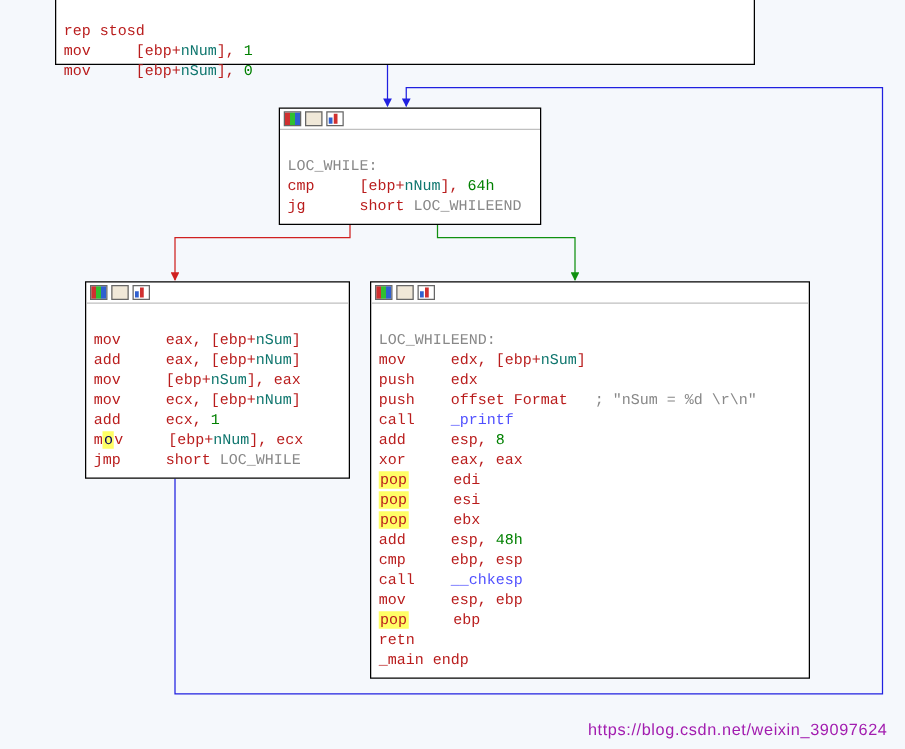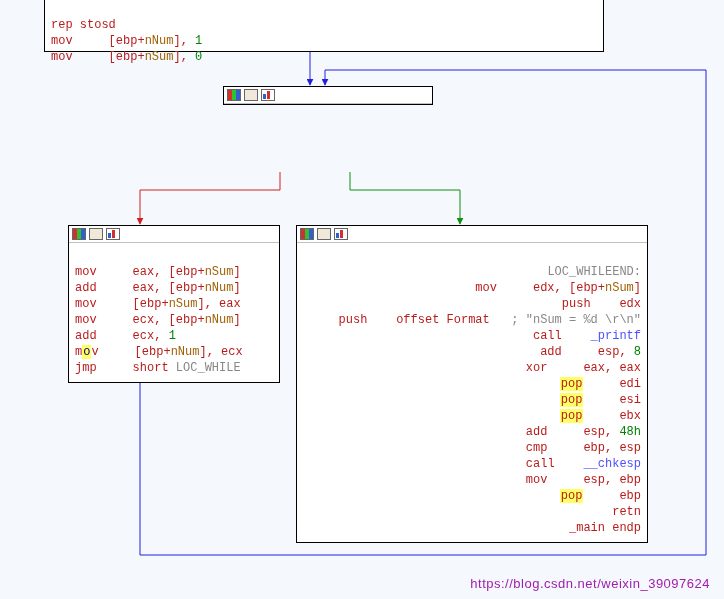--- a/index.html
+++ b/index.html
@@ -59,21 +59,21 @@
     position:absolute;left:5px;bottom:1px;
     width:3px;height:8px;background:#d03030;
   }
   .code {
     padding: 5px 6px 6px 6px;
     white-space: pre;
     line-height: 16px;
     color: #000060;
   }
   .m  { color: #b91c1c; } 
-  .id { color: #a16207; } 
+  .id { color: #0f766e; } 
   .n  { color: #008000; } 
   .lbl{ color: #888888; } 
   .lbll{ color: #888888; font-weight: normal; }
   .cmt{ color: #888888; } 
   .fun{ color: #5050ff; } 
   .hl { background: #ffff66; padding: 0 1px; }
   svg.arrows {
     position: absolute;
     left: 0; top: 0;
     width: 724px; height: 599px;
@@ -111,39 +111,43 @@
 <span class="m">mov     [ebp+</span><span class="id">nNum</span><span class="m">], </span><span class="n">1</span>
 <span class="m">mov     [ebp+</span><span class="id">nSum</span><span class="m">], </span><span class="n">0</span></div>
 </div>
 
 <div class="node" style="left:223px; top:86px; width:210px;">
   <div class="titlebar">
     <span class="ico rgb"></span>
     <span class="ico tool"></span>
     <span class="ico chart"></span>
   </div>
+  <div class="code">
+<span class="lbll">LOC_WHILE:</span>
+<span class="m">cmp     [ebp+</span><span class="id">nNum</span><span class="m">], </span><span class="n">64h</span>
+<span class="m">jg      </span><span class="m">short </span><span class="lbl">LOC_WHILEEND</span></div>
 </div>
 
 <div class="node" style="left:51px; top:225px; width:212px;margin-left:17px;">
   <div class="titlebar">
     <span class="ico rgb"></span>
     <span class="ico tool"></span>
     <span class="ico chart"></span>
   </div>
   <div class="code">
 <span class="m">mov     eax, [ebp+</span><span class="id">nSum</span><span class="m">]</span>
 <span class="m">add     eax, [ebp+</span><span class="id">nNum</span><span class="m">]</span>
 <span class="m">mov     [ebp+</span><span class="id">nSum</span><span class="m">], eax</span>
 <span class="m">mov     ecx, [ebp+</span><span class="id">nNum</span><span class="m">]</span>
 <span class="m">add     ecx, </span><span class="n">1</span>
 <span class="m">m</span><span class="hl">o</span><span class="m">v     [ebp+</span><span class="id">nNum</span><span class="m">], ecx</span>
 <span class="m">jmp     </span><span class="m">short </span><span class="lbl">LOC_WHILE</span></div>
 </div>
 
-<div class="node" style="left:296px; top:225px; width:352px;text-align:right;">
+<div class="node" style="left:296px; top:225px; width:352px;">
   <div class="titlebar">
     <span class="ico rgb"></span>
     <span class="ico tool"></span>
     <span class="ico chart"></span>
   </div>
   <div class="code">
 <span class="lbll">LOC_WHILEEND:</span>
 <span class="m">mov     edx, [ebp+</span><span class="id">nSum</span><span class="m">]</span>
 <span class="m">push    edx</span>
 <span class="m">push    </span><span class="m">offset Format</span><span class="cmt">   ; </span><span class="cmt">"nSum = %d \r\n"</span>

